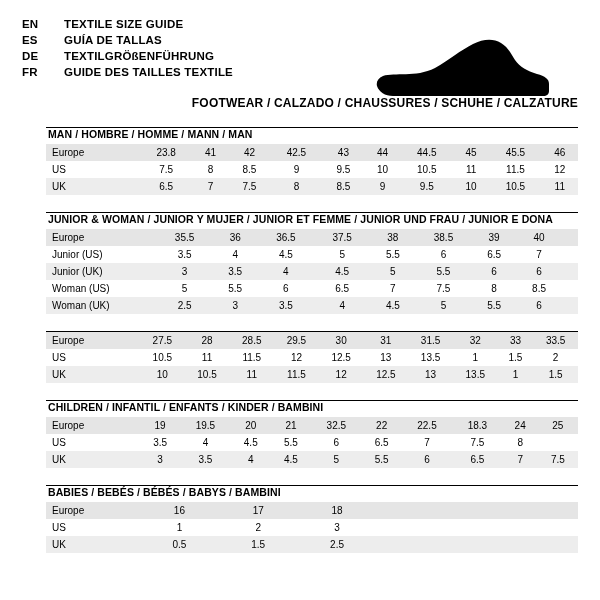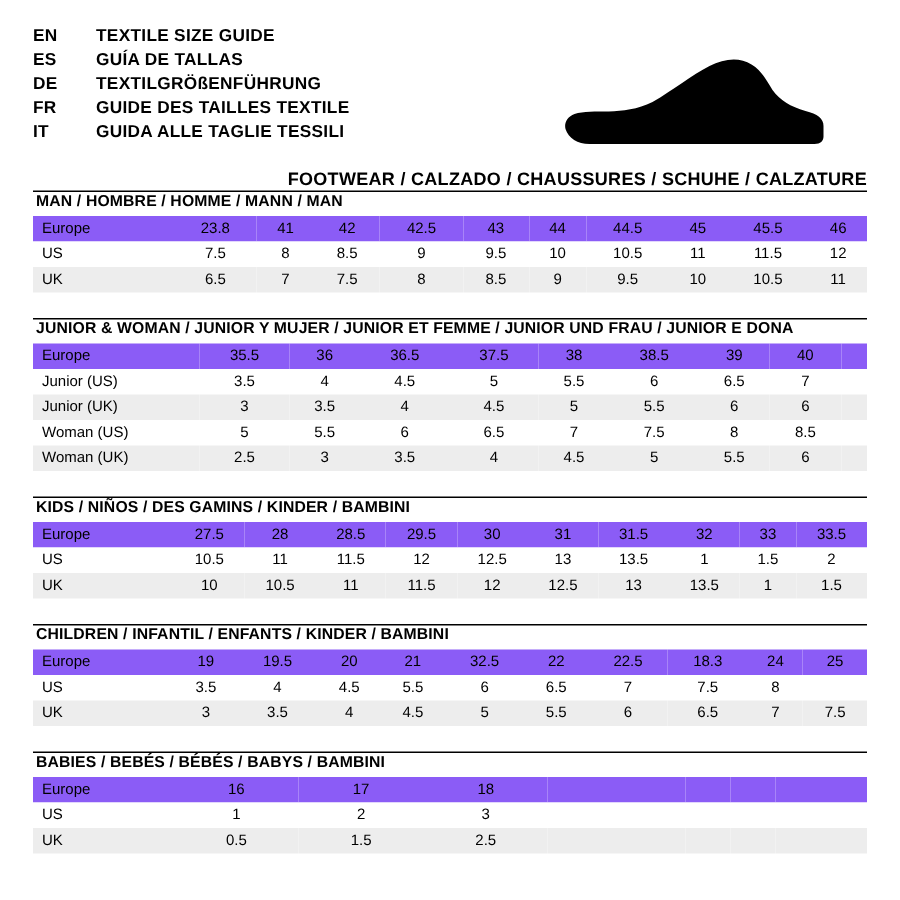--- a/index.html
+++ b/index.html
@@ -52,20 +52,21 @@
     font-size: 12px;
     font-weight: bold;
     margin-top: 14px;
     letter-spacing: 0.2px;
     text-align: right;
   }
 
   
   .section {
     margin-top: 17px;
+    margin-left: 24px;
   }
   .section-title {
     font-size: 10.5px;
     font-weight: bold;
     padding: 0 0 4px 2px;
     letter-spacing: 0.1px;
   }
   .rule {
     height: 1px;
     background: #000000;
@@ -81,21 +82,21 @@
     padding: 0 4px;
     text-align: center;
     white-space: nowrap;
   }
   table.sizes td.label {
     text-align: left;
     padding-left: 6px;
     width: 84px;
   }
   tr.shade td {
-    background: #8b5cf6;
+    background: #e5e5e5;
   }
   tr.alt td {
     background: #ededed;
   }
   tr.plain td {
     background: #ffffff;
   }
 </style>
 </head>
 <body>
@@ -113,24 +114,20 @@
           <td class="lang-code">ES</td>
           <td>GUÍA DE TALLAS</td>
         </tr>
         <tr>
           <td class="lang-code">DE</td>
           <td>TEXTILGRÖßENFÜHRUNG</td>
         </tr>
         <tr>
           <td class="lang-code">FR</td>
           <td>GUIDE DES TAILLES TEXTILE</td>
-        </tr>
-        <tr>
-          <td class="lang-code">IT</td>
-          <td>GUIDA ALLE TAGLIE TESSILI</td>
         </tr>
       </tbody>
     </table>
 
     <div class="shoe">
       <svg viewBox="0 0 175 70" width="175" height="70" aria-hidden="true">
         <path fill="#000000" d="M60 34 C74 26 86 16 98 10 C108 5 118 4 126 9 C133 13 136 20 140 26 C145 33 152 37 162 40 C170 42 174 45 174 50 L174 57 C174 60 172 62 168 62 L18 62 C10 62 4 58 2 52 C1 48 3 44 8 42 C20 38 40 44 60 34 Z"></path>
       </svg>
     </div>
 
@@ -254,21 +251,20 @@
           <td>5.5</td>
           <td>6</td>
           <td></td>
         </tr>
       </tbody>
     </table>
   </div>
 
   <div class="section">
     <div class="rule"></div>
-    <div class="section-title">KIDS / NIÑOS / DES GAMINS / KINDER / BAMBINI</div>
     <table class="sizes">
       <tbody>
         <tr class="shade">
           <td class="label">Europe</td>
           <td>27.5</td>
           <td>28</td>
           <td>28.5</td>
           <td>29.5</td>
           <td>30</td>
           <td>31</td>

